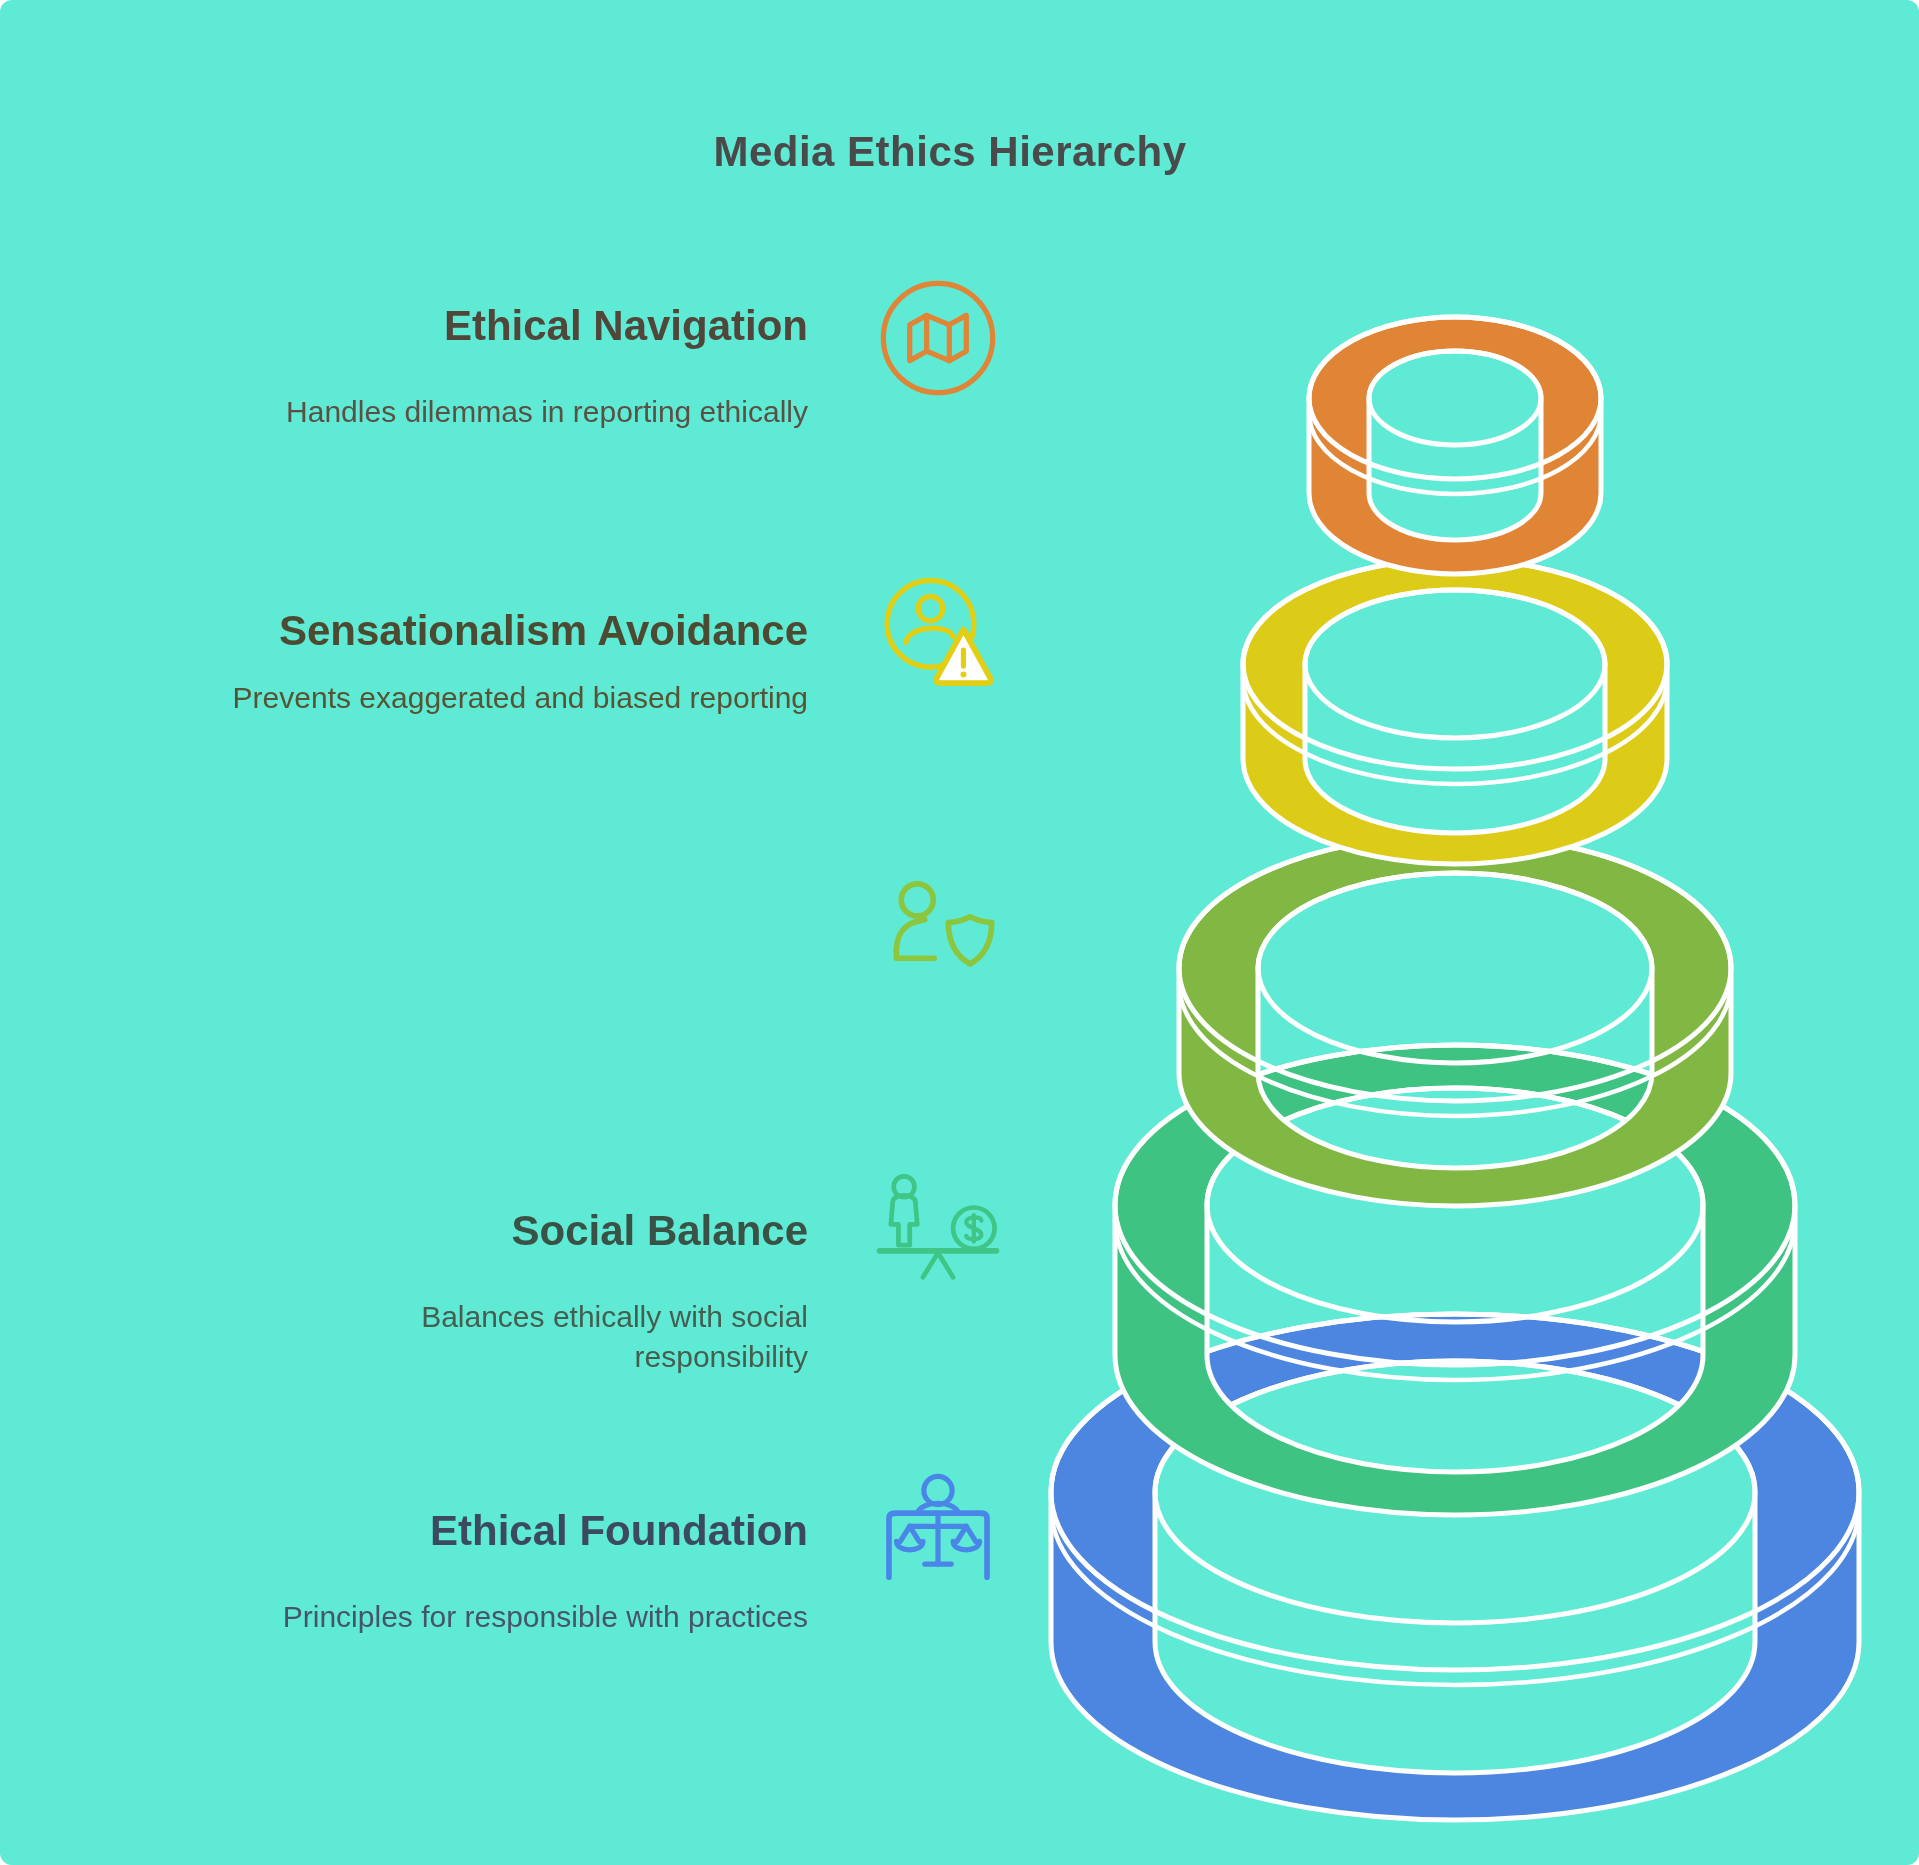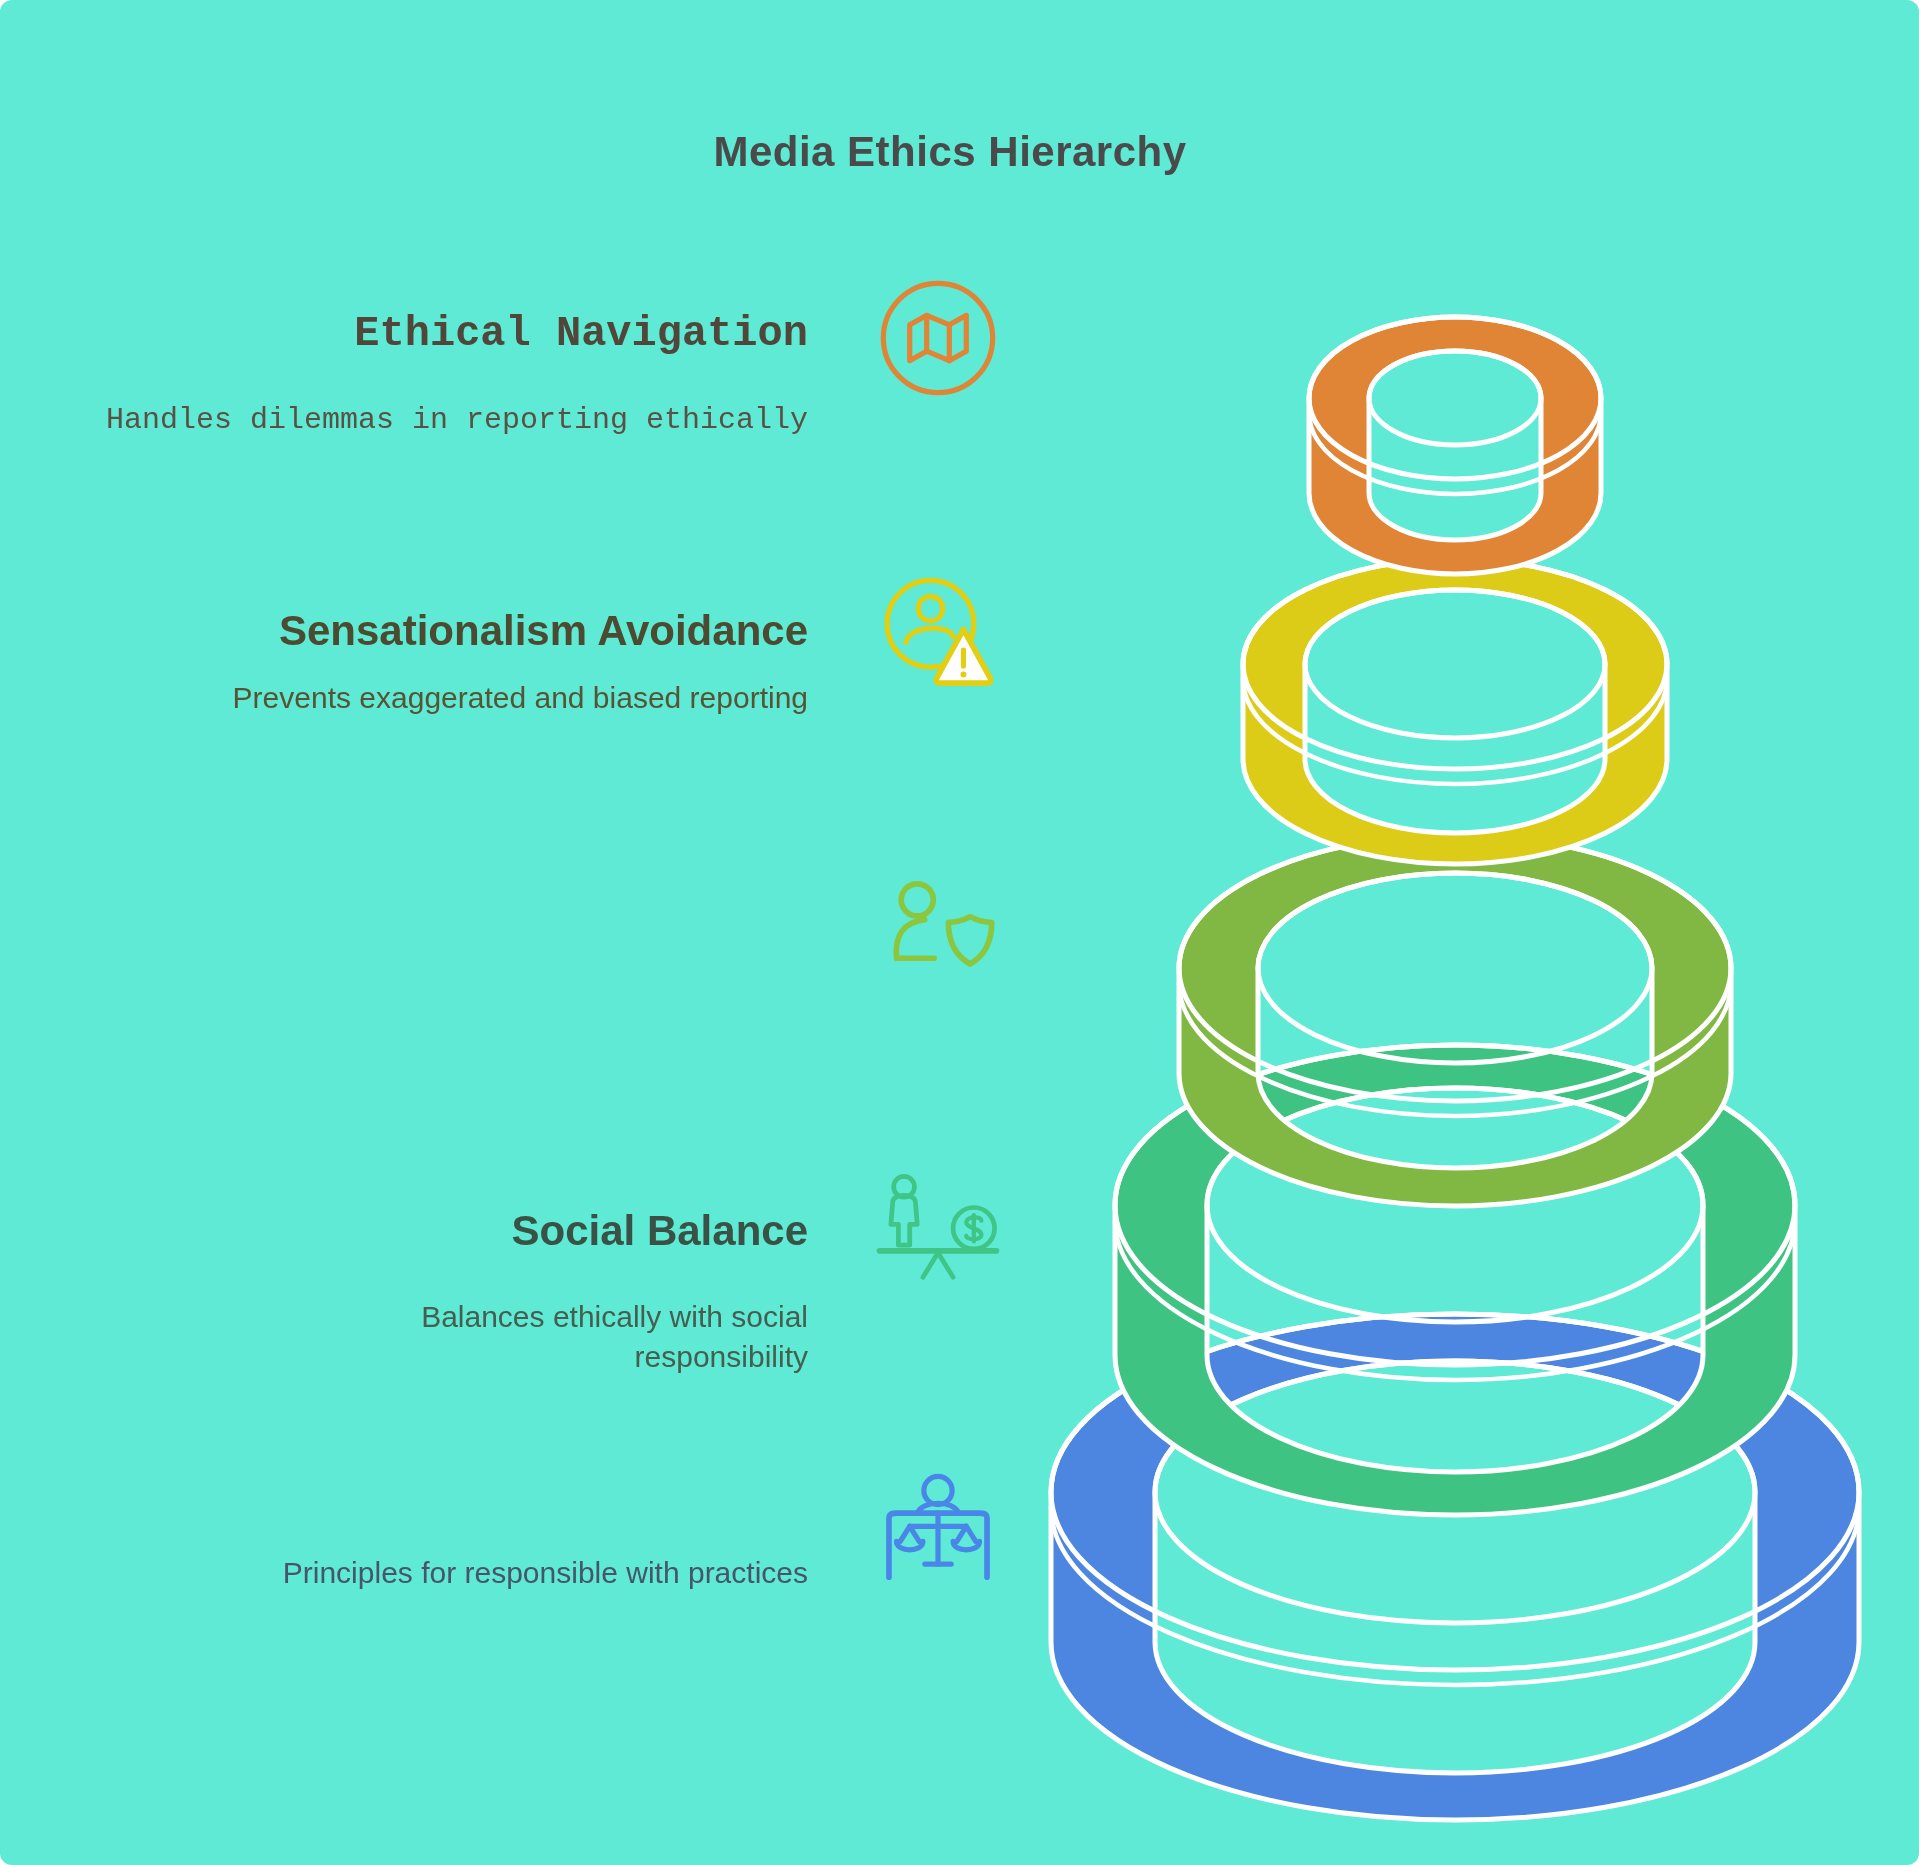--- a/index.html
+++ b/index.html
@@ -31,21 +31,21 @@
     font-size:42px;
     line-height:44px;
     font-weight:bold;
   }
   .level p{
     margin:44px 0 0 auto;
     font-size:30px;
     line-height:40px;
     font-weight:normal;
   }
-  .level.l1{top:312px;font-family:Liberation Mono, monospace;}
+  .level.l1{top:304px;}
   .level.l2{top:609px;}
   .level.l3{top:909px;}
   .level.l4{top:1209px;}
   .level.l4 p{max-width:560px;}
   .level.l5{top:1509px;}
   .icon{
     position:absolute;
     left:872px;
     width:132px;
     height:132px;
@@ -75,20 +75,21 @@
   </div>
   <div class="level l2">
     <h2 style="color: rgb(76, 74, 49);">Sensationalism Avoidance</h2>
     <p style="color: rgb(87, 84, 53); margin-top: 25px;">Prevents exaggerated and biased reporting</p>
   </div>
   <div class="level l4">
     <h2 style="color: rgb(58, 82, 69);">Social Balance</h2>
     <p style="color: rgb(69, 94, 80);">Balances ethically with social responsibility</p>
   </div>
   <div class="level l5">
+    <h2 style="color: rgb(60, 74, 94);">Ethical Foundation</h2>
     <p style="color: rgb(71, 85, 105);">Principles for responsible with practices</p>
   </div>
 
   <div class="icon i1" style="color: rgb(224, 132, 53);">
     <svg viewBox="0 0 140 140" fill="none" stroke="currentColor" stroke-width="5.5" stroke-linecap="round" stroke-linejoin="round">
       <circle cx="70" cy="70" r="58"></circle>
       <path d="M 40 56 L 58 46 L 82 56 L 100 46 L 100 84 L 82 94 L 58 84 L 40 94 Z"></path>
       <path d="M 58 46 L 58 84"></path>
       <path d="M 82 56 L 82 94"></path>
     </svg>

